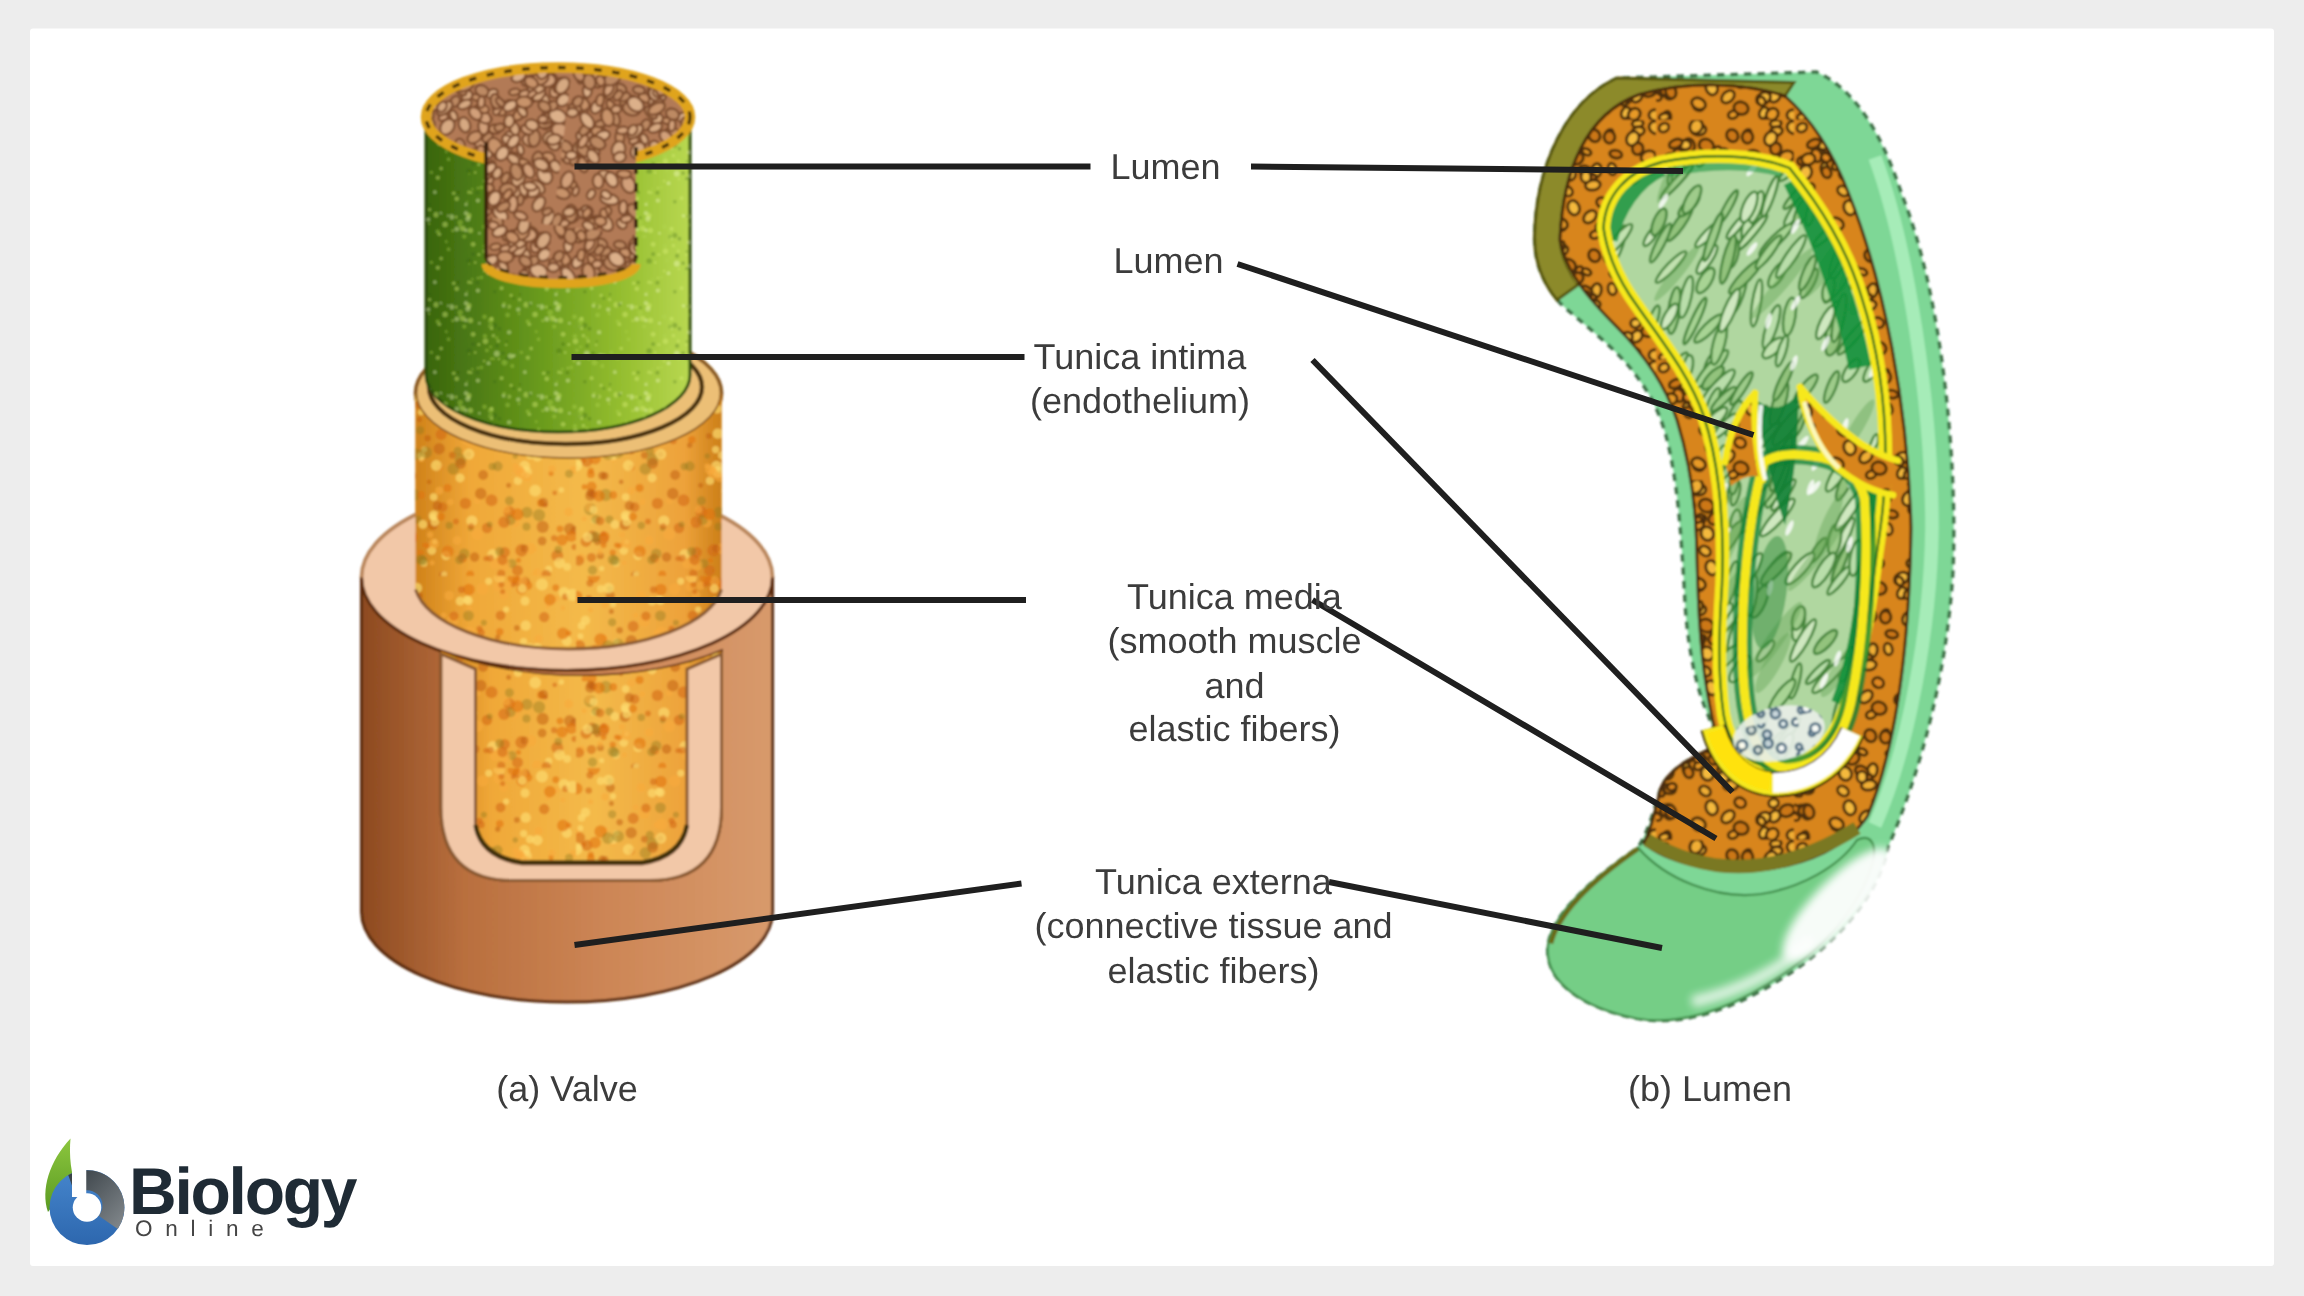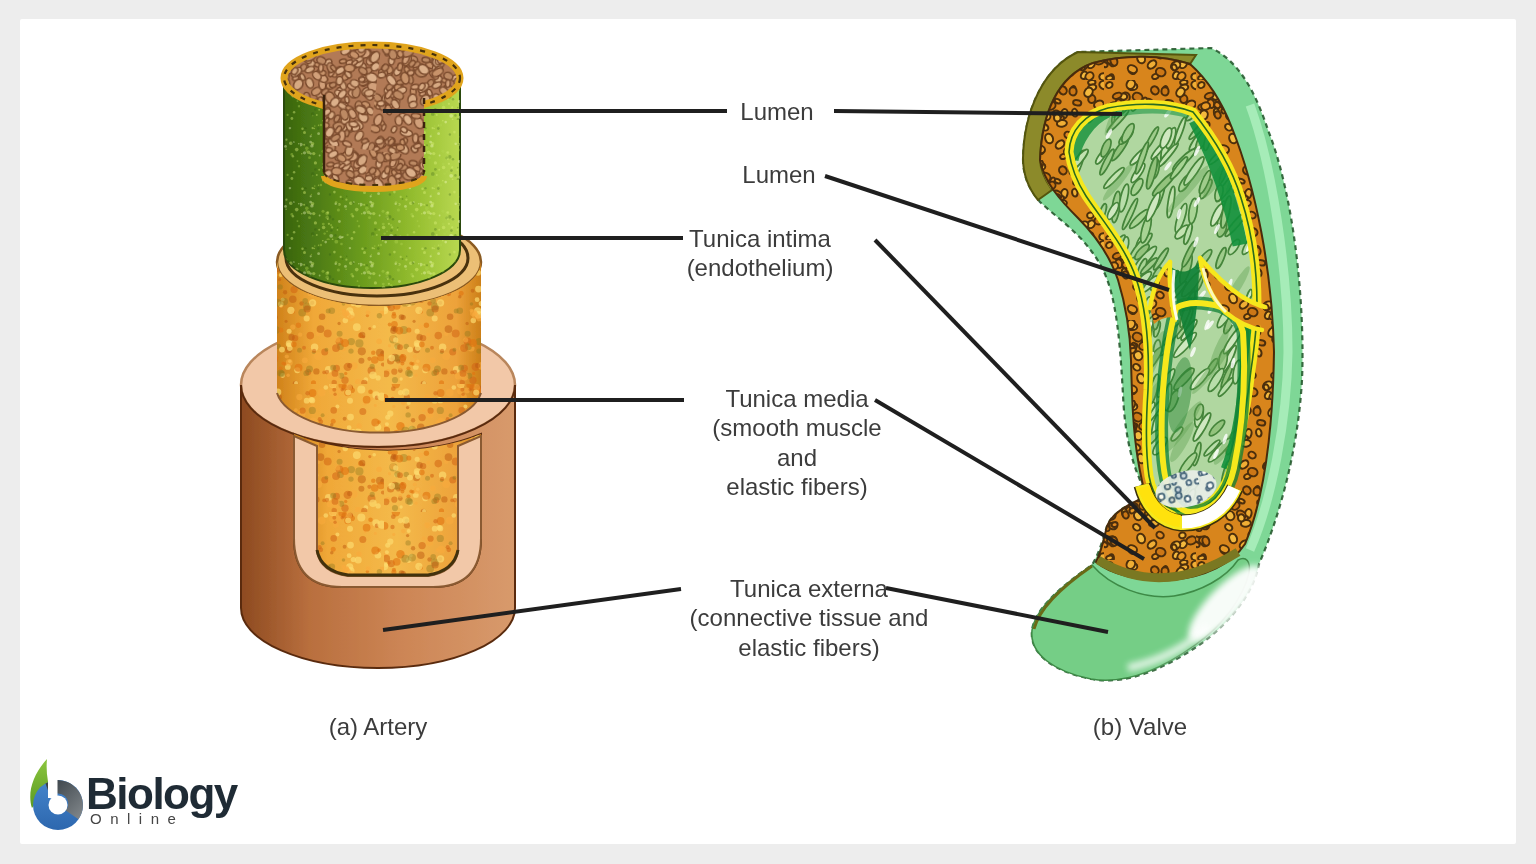--- a/index.html
+++ b/index.html
@@ -1230,16 +1230,16 @@
 <path d="M48,776 L57.5,778 L57.5,798 L48,798 Z" fill="#ffffff"></path>
 <circle cx="58" cy="805" r="9.5" fill="#ffffff"></circle>
 <text x="86" y="809" font-family="Liberation Sans, sans-serif" font-size="44" font-weight="bold" fill="#1f2b35" letter-spacing="-1.5">Biology</text>
 <text x="90" y="824" font-family="Liberation Sans, sans-serif" font-size="15" fill="#454545" letter-spacing="8.5">Online</text>
 </g>
 </g>
 </svg>
 <div class="lbl" style="left:777px;top:97px">Lumen</div>
 <div class="lbl" style="left:779px;top:160px">Lumen</div>
 <div class="lbl" style="left:760px;top:224px">Tunica intima<br>(endothelium)</div>
-<div class="lbl" style="left:797px;top:384px">Tunica media<br>(smooth muscle<br>and<br>elastic fibers)</div>
+<div class="lbl" style="left:823px;top:384px">Tunica media<br>(smooth muscle<br>and<br>elastic fibers)</div>
 <div class="lbl" style="left:809px;top:574px">Tunica externa<br>(connective tissue and<br>elastic fibers)</div>
-<div class="lbl" style="left:378px;top:712px">(a) Artery</div>
-<div class="lbl" style="left:1140px;top:712px">(b) Valve</div>
+<div class="lbl" style="left:378px;top:712px">(a) Valve</div>
+<div class="lbl" style="left:1140px;top:712px">(b) Lumen</div>
 
 </body></html>

